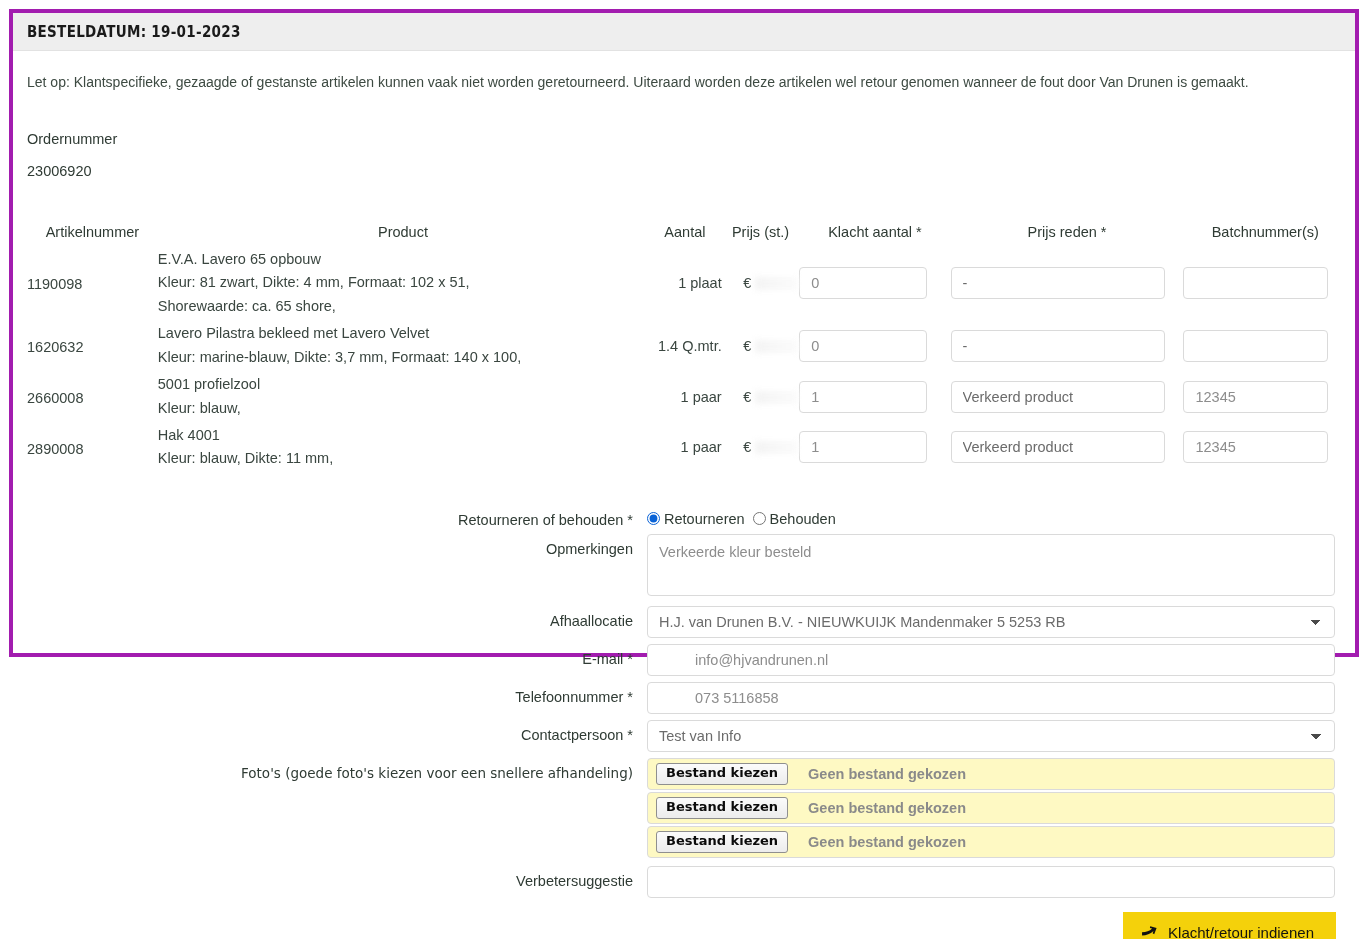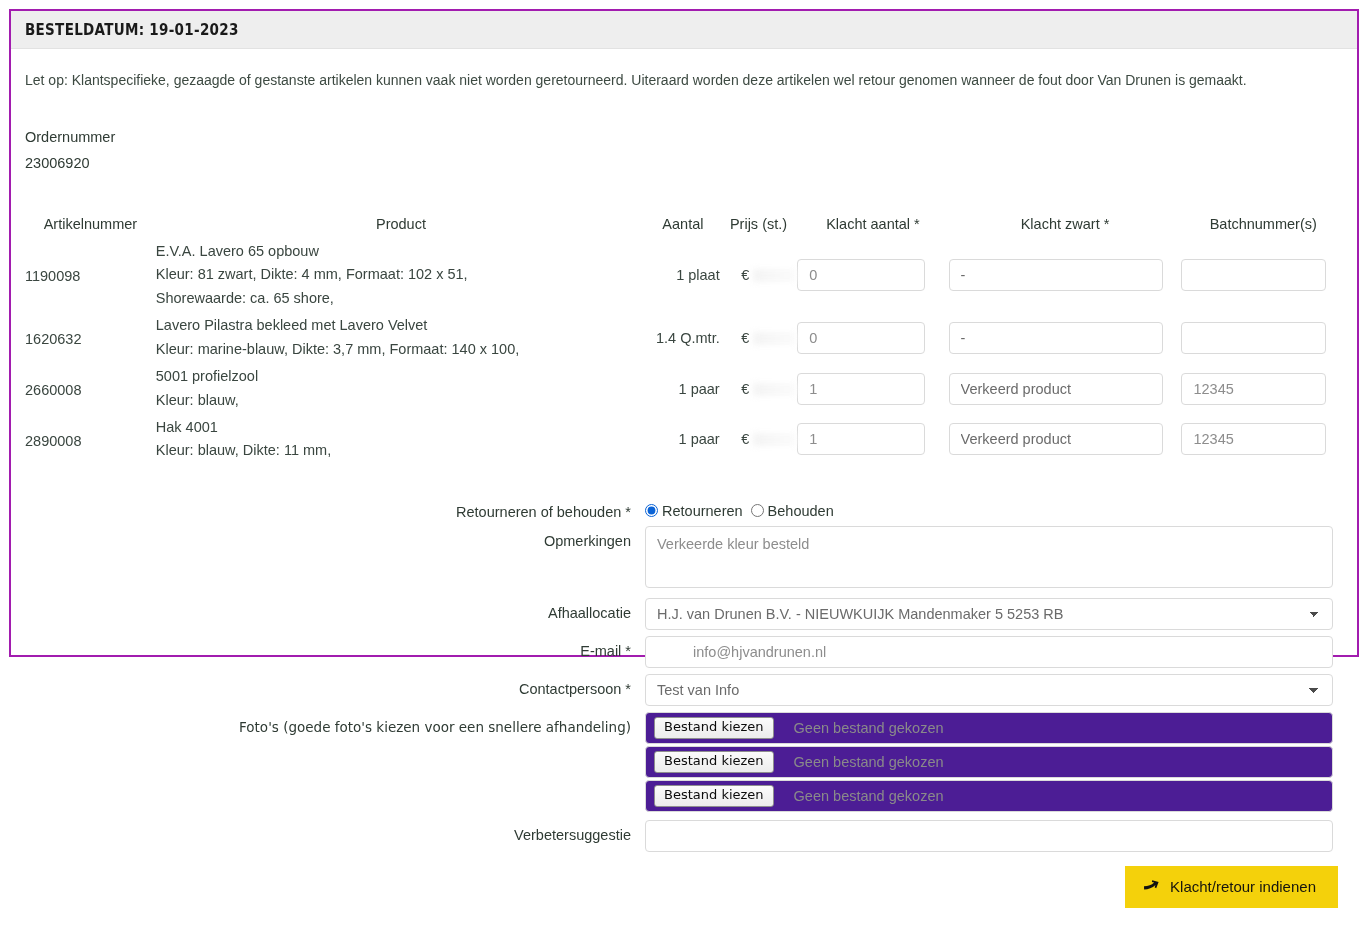--- a/index.html
+++ b/index.html
@@ -17,21 +17,21 @@
     background: #ffffff;
     overflow: hidden;
   }
   .panel {
     position: absolute;
     left: 9px;
     top: 9px;
     width: 1350px;
     height: 648px;
     background: #ffffff;
-    border: 2px solid #a21caf;
+    border: 4px solid #a21caf;
   }
   .panel-header {
     height: 38px;
     background: #eeeeee;
     border-bottom: 1px solid #e2e2e2;
     display: flex;
     align-items: center;
     padding-left: 14px;
   }
   .panel-header-title {
@@ -53,21 +53,21 @@
     white-space: nowrap;
   }
   .ordernr-label {
     font-size: 14.5px;
     color: #2f3b34;
     margin-top: 38px;
   }
   .ordernr-value {
     font-size: 14.5px;
     color: #2f3b34;
-    margin-top: 10px;
+    margin-top: 16px;
   }
 
   
   table.items {
     width: 1320px;
     border-collapse: collapse;
     margin-top: 45px;
     table-layout: fixed;
   }
   table.items th {
@@ -170,24 +170,25 @@
       linear-gradient(135deg, #4a4a4a 50%, transparent 50%);
     background-position: calc(100% - 18px) 13px, calc(100% - 13px) 13px;
     background-size: 5px 5px, 5px 5px;
     background-repeat: no-repeat;
   }
   input.wide-txt { height: 32px; padding-left: 47px; }
 
   .fileline {
     width: 688px; height: 32px;
     border: 1px solid #dadada; border-radius: 4px;
-    background:#4c1d95;
+    background:#fef9c3;
     display:flex; align-items:center;
     padding-left: 8px;
     margin-bottom: 2px;
+    font-weight: bold;
   }
   .filebtn {
     font-family: "DejaVu Sans", sans-serif;
     font-size: 13px;
     color: #0b0b0b;
     background: linear-gradient(#fbfbfb,#ececec);
     border: 1px solid #8f8f8f;
     border-radius: 3px;
     padding: 2px 9px 3px;
     line-height: 1.15;
@@ -239,21 +240,21 @@
             <col class="col-kred">
             <col class="col-batch">
         </colgroup>
         <thead>
           <tr>
             <th>Artikelnummer</th>
             <th>Product</th>
             <th class="ta-right">Aantal</th>
             <th class="ta-right">Prijs (st.)</th>
             <th class="pad-left">Klacht aantal *</th>
-            <th class="pad-left">Klacht zwart *</th>
+            <th class="pad-left">Prijs reden *</th>
             <th class="pad-left">Batchnummer(s)</th>
           </tr>
         </thead>
         <tbody id="items-body">
             <tr>
               <td class="art-cell">
                 <span class="art-num">1190098</span>
               </td>
               <td>
                 <div class="prod-lines">
@@ -353,20 +354,26 @@
           </div>
         </div>
 
         <div class="frow">
           <div class="flabel">E-mail *</div>
           <div class="fctl">
             <input class="txt wide wide-txt" placeholder="info@hjvandrunen.nl" style="">
           </div>
         </div>
 
+        <div class="frow">
+          <div class="flabel">Telefoonnummer *</div>
+          <div class="fctl">
+            <input class="txt wide wide-txt" placeholder="073 5116858" style="">
+          </div>
+        </div>
 
         <div class="frow">
           <div class="flabel">Contactpersoon *</div>
           <div class="fctl">
             <select class="sel wide wide-sel">
               <option>Test van Info</option>
             </select>
           </div>
         </div>
 

